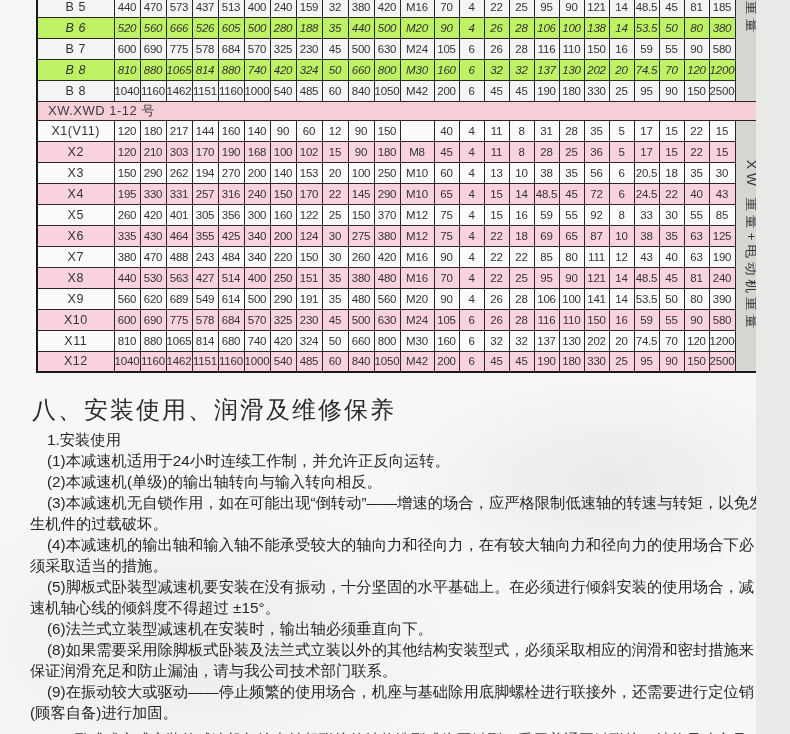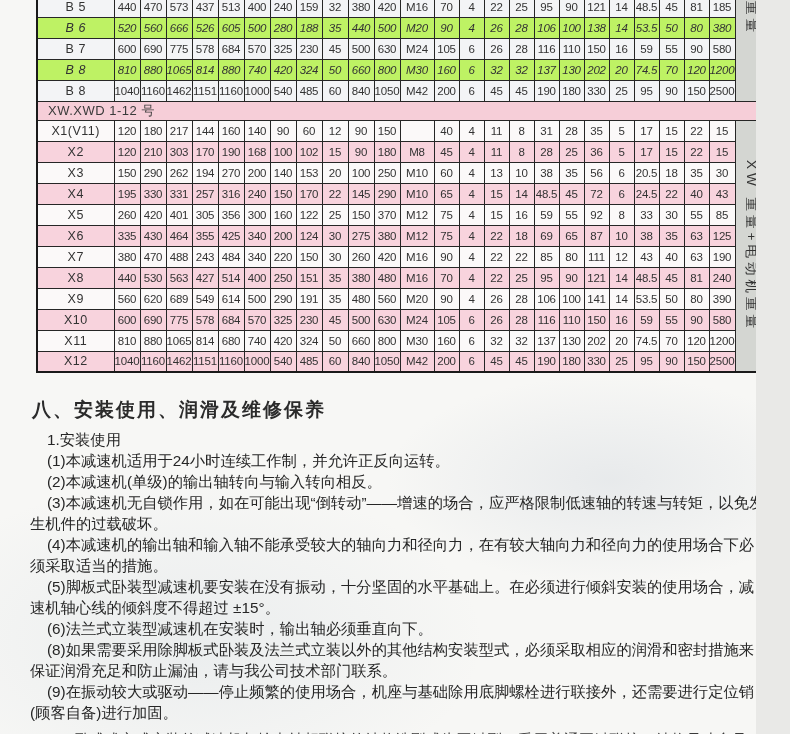--- a/index.html
+++ b/index.html
@@ -34,21 +34,21 @@
   .vtext{
     position:absolute; left:50%;
     writing-mode:vertical-rl; text-orientation:sideways;
     font-size:13.5px; letter-spacing:4px; color:#333; white-space:nowrap;
   }
   .vtext-b{ top:4px; transform:translateX(-50%); }
   .vtext-x{ top:50%; transform:translate(-50%,-50%); }
   
   .textblock{ position:absolute; left:30px; top:398px; width:738px; color:#262626; }
   .textblock h2{
-    font-size:19px; font-weight:bold; letter-spacing:2px; color:#2b2b2b;
+    font-size:24px; font-weight:normal; letter-spacing:2px; color:#2b2b2b;
     margin:0 0 7px 2px; line-height:24px;
   }
   .textblock p{
     font-size:15.3px; line-height:21px; text-indent:17px; color:#262626;
   }
   .partial-line{
     position:absolute; left:30px; top:729px; width:740px; height:5px; overflow:hidden;
   }
   .partial-line p{ font-size:15.3px; line-height:21px; text-indent:17px; color:#3a3a3a; }
 </style>

